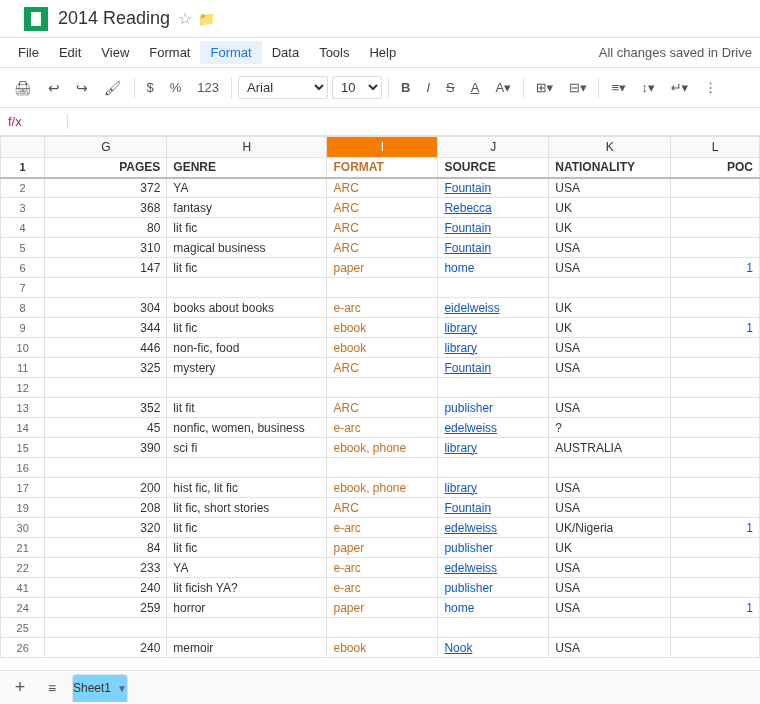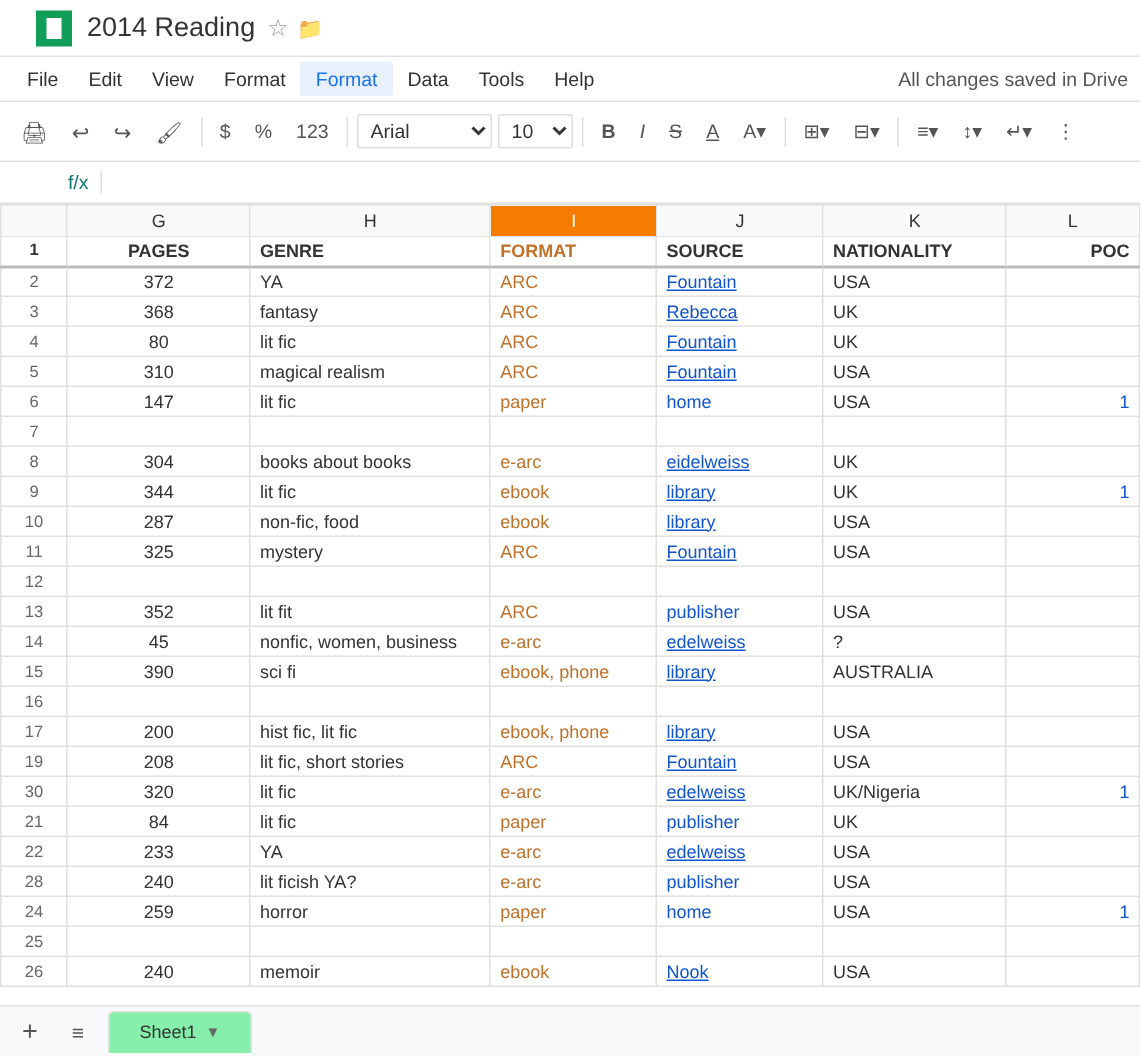--- a/index.html
+++ b/index.html
@@ -48,21 +48,21 @@
       font-size: 13px; background: #fff; cursor: pointer; color: #333;
     }
     .font-select { width: 90px; }
     .size-select { width: 50px; }
 
     
     .formula-bar {
       display: flex; align-items: center; height: 28px; border-bottom: 1px solid #e0e0e0;
       padding: 0 8px; background: #fff;
     }
-    .formula-bar .cell-ref { width: 60px; font-size: 13px; color: #0f766e; border-right: 1px solid #ddd; padding-right: 8px; margin-right: 16px; text-align: right; }
+    .formula-bar .cell-ref { width: 60px; font-size: 13px; color: #be185d; border-right: 1px solid #ddd; padding-right: 8px; margin-right: 16px; }
     .formula-bar .formula-input { flex: 1; font-size: 13px; color: #333; border: none; outline: none; }
 
     
     .spreadsheet-container { overflow: auto; height: calc(704px - 38px - 30px - 40px - 28px - 34px); }
     .spreadsheet { border-collapse: collapse; width: 100%; font-size: 12px; }
 
     
     .col-header { background: #f8f9fa; border-bottom: 1px solid #e0e0e0; }
     .col-header th {
       border: 1px solid #e0e0e0; padding: 3px 8px; text-align: center;
@@ -74,21 +74,21 @@
     
     .spreadsheet tr { height: 20px; }
     .spreadsheet td {
       border: 1px solid #e0e0e0; padding: 2px 6px; color: #333; white-space: nowrap;
       font-size: 12px; vertical-align: middle;
     }
     .spreadsheet td.row-num {
       background: #f8f9fa; text-align: center; color: #666; min-width: 30px; width: 30px;
       font-size: 11px; border: 1px solid #e0e0e0;
     }
-    .spreadsheet td.col-g { width: 110px; text-align: center; }
+    .spreadsheet td.col-g { width: 110px; text-align: right; }
     .spreadsheet td.col-h { width: 120px; }
     .spreadsheet td.col-i { width: 100px; color: #c0712a; }
     .spreadsheet td.col-j { width: 100px; color: #1155cc; }
     .spreadsheet td.col-k { width: 110px; }
     .spreadsheet td.col-l { width: 80px; color: #1155cc; text-align: right; }
 
     
     .spreadsheet tr.header-row td {
       font-weight: bold; background: #fff; color: #333; border-bottom: 2px solid #bbb;
     }
@@ -111,21 +111,21 @@
     }
     .add-sheet-btn {
       width: 24px; height: 24px; border: none; background: none; cursor: pointer;
       font-size: 18px; color: #555; display: flex; align-items: center; justify-content: center;
     }
     .sheet-list-btn {
       width: 24px; height: 24px; border: none; background: none; cursor: pointer;
       font-size: 14px; color: #555; display: flex; align-items: center; justify-content: center;
     }
     .sheet-tab {
-      padding: 4px 20px; background: #86efac; border: 1px solid #e0e0e0;
+      padding: 4px 0; background: #7dd3fc; border: 1px solid #e0e0e0;
       border-bottom: none; border-radius: 4px 4px 0 0; font-size: 12px; color: #333;
       cursor: pointer; height: 28px; display: flex; align-items: center; gap: 6px; justify-content: center;
     }
     .sheet-tab .tab-arrow { color: #666; font-size: 10px; }
 
     
     .link { color: #1155cc; text-decoration: underline; cursor: pointer; }
     .blue-num { color: #1155cc; }
 
     
@@ -242,21 +242,21 @@
           <td class="col-g">80</td>
           <td class="col-h">lit fic</td>
           <td class="col-i selected-col">ARC</td>
           <td class="col-j link">Fountain</td>
           <td class="col-k">UK</td>
           <td class="col-l"></td>
         </tr>
         <tr>
           <td class="row-num">5</td>
           <td class="col-g">310</td>
-          <td class="col-h">magical realism</td>
+          <td class="col-h">magical business</td>
           <td class="col-i selected-col">ARC</td>
           <td class="col-j link">Fountain</td>
           <td class="col-k">USA</td>
           <td class="col-l"></td>
         </tr>
         <tr>
           <td class="row-num">6</td>
           <td class="col-g">147</td>
           <td class="col-h">lit fic</td>
           <td class="col-i selected-col">paper</td>
@@ -286,21 +286,21 @@
           <td class="row-num">9</td>
           <td class="col-g">344</td>
           <td class="col-h">lit fic</td>
           <td class="col-i selected-col">ebook</td>
           <td class="col-j link">library</td>
           <td class="col-k">UK</td>
           <td class="col-l blue-num">1</td>
         </tr>
         <tr>
           <td class="row-num">10</td>
-          <td class="col-g">287</td>
+          <td class="col-g">446</td>
           <td class="col-h">non-fic, food</td>
           <td class="col-i selected-col">ebook</td>
           <td class="col-j link">library</td>
           <td class="col-k">USA</td>
           <td class="col-l"></td>
         </tr>
         <tr>
           <td class="row-num">11</td>
           <td class="col-g">325</td>
           <td class="col-h">mystery</td>
@@ -393,21 +393,21 @@
         <tr>
           <td class="row-num">22</td>
           <td class="col-g">233</td>
           <td class="col-h">YA</td>
           <td class="col-i selected-col">e-arc</td>
           <td class="col-j link">edelweiss</td>
           <td class="col-k">USA</td>
           <td class="col-l"></td>
         </tr>
         <tr>
-          <td class="row-num">28</td>
+          <td class="row-num">41</td>
           <td class="col-g">240</td>
           <td class="col-h">lit ficish YA?</td>
           <td class="col-i selected-col">e-arc</td>
           <td class="col-j">publisher</td>
           <td class="col-k">USA</td>
           <td class="col-l"></td>
         </tr>
         <tr>
           <td class="row-num">24</td>
           <td class="col-g">259</td>

